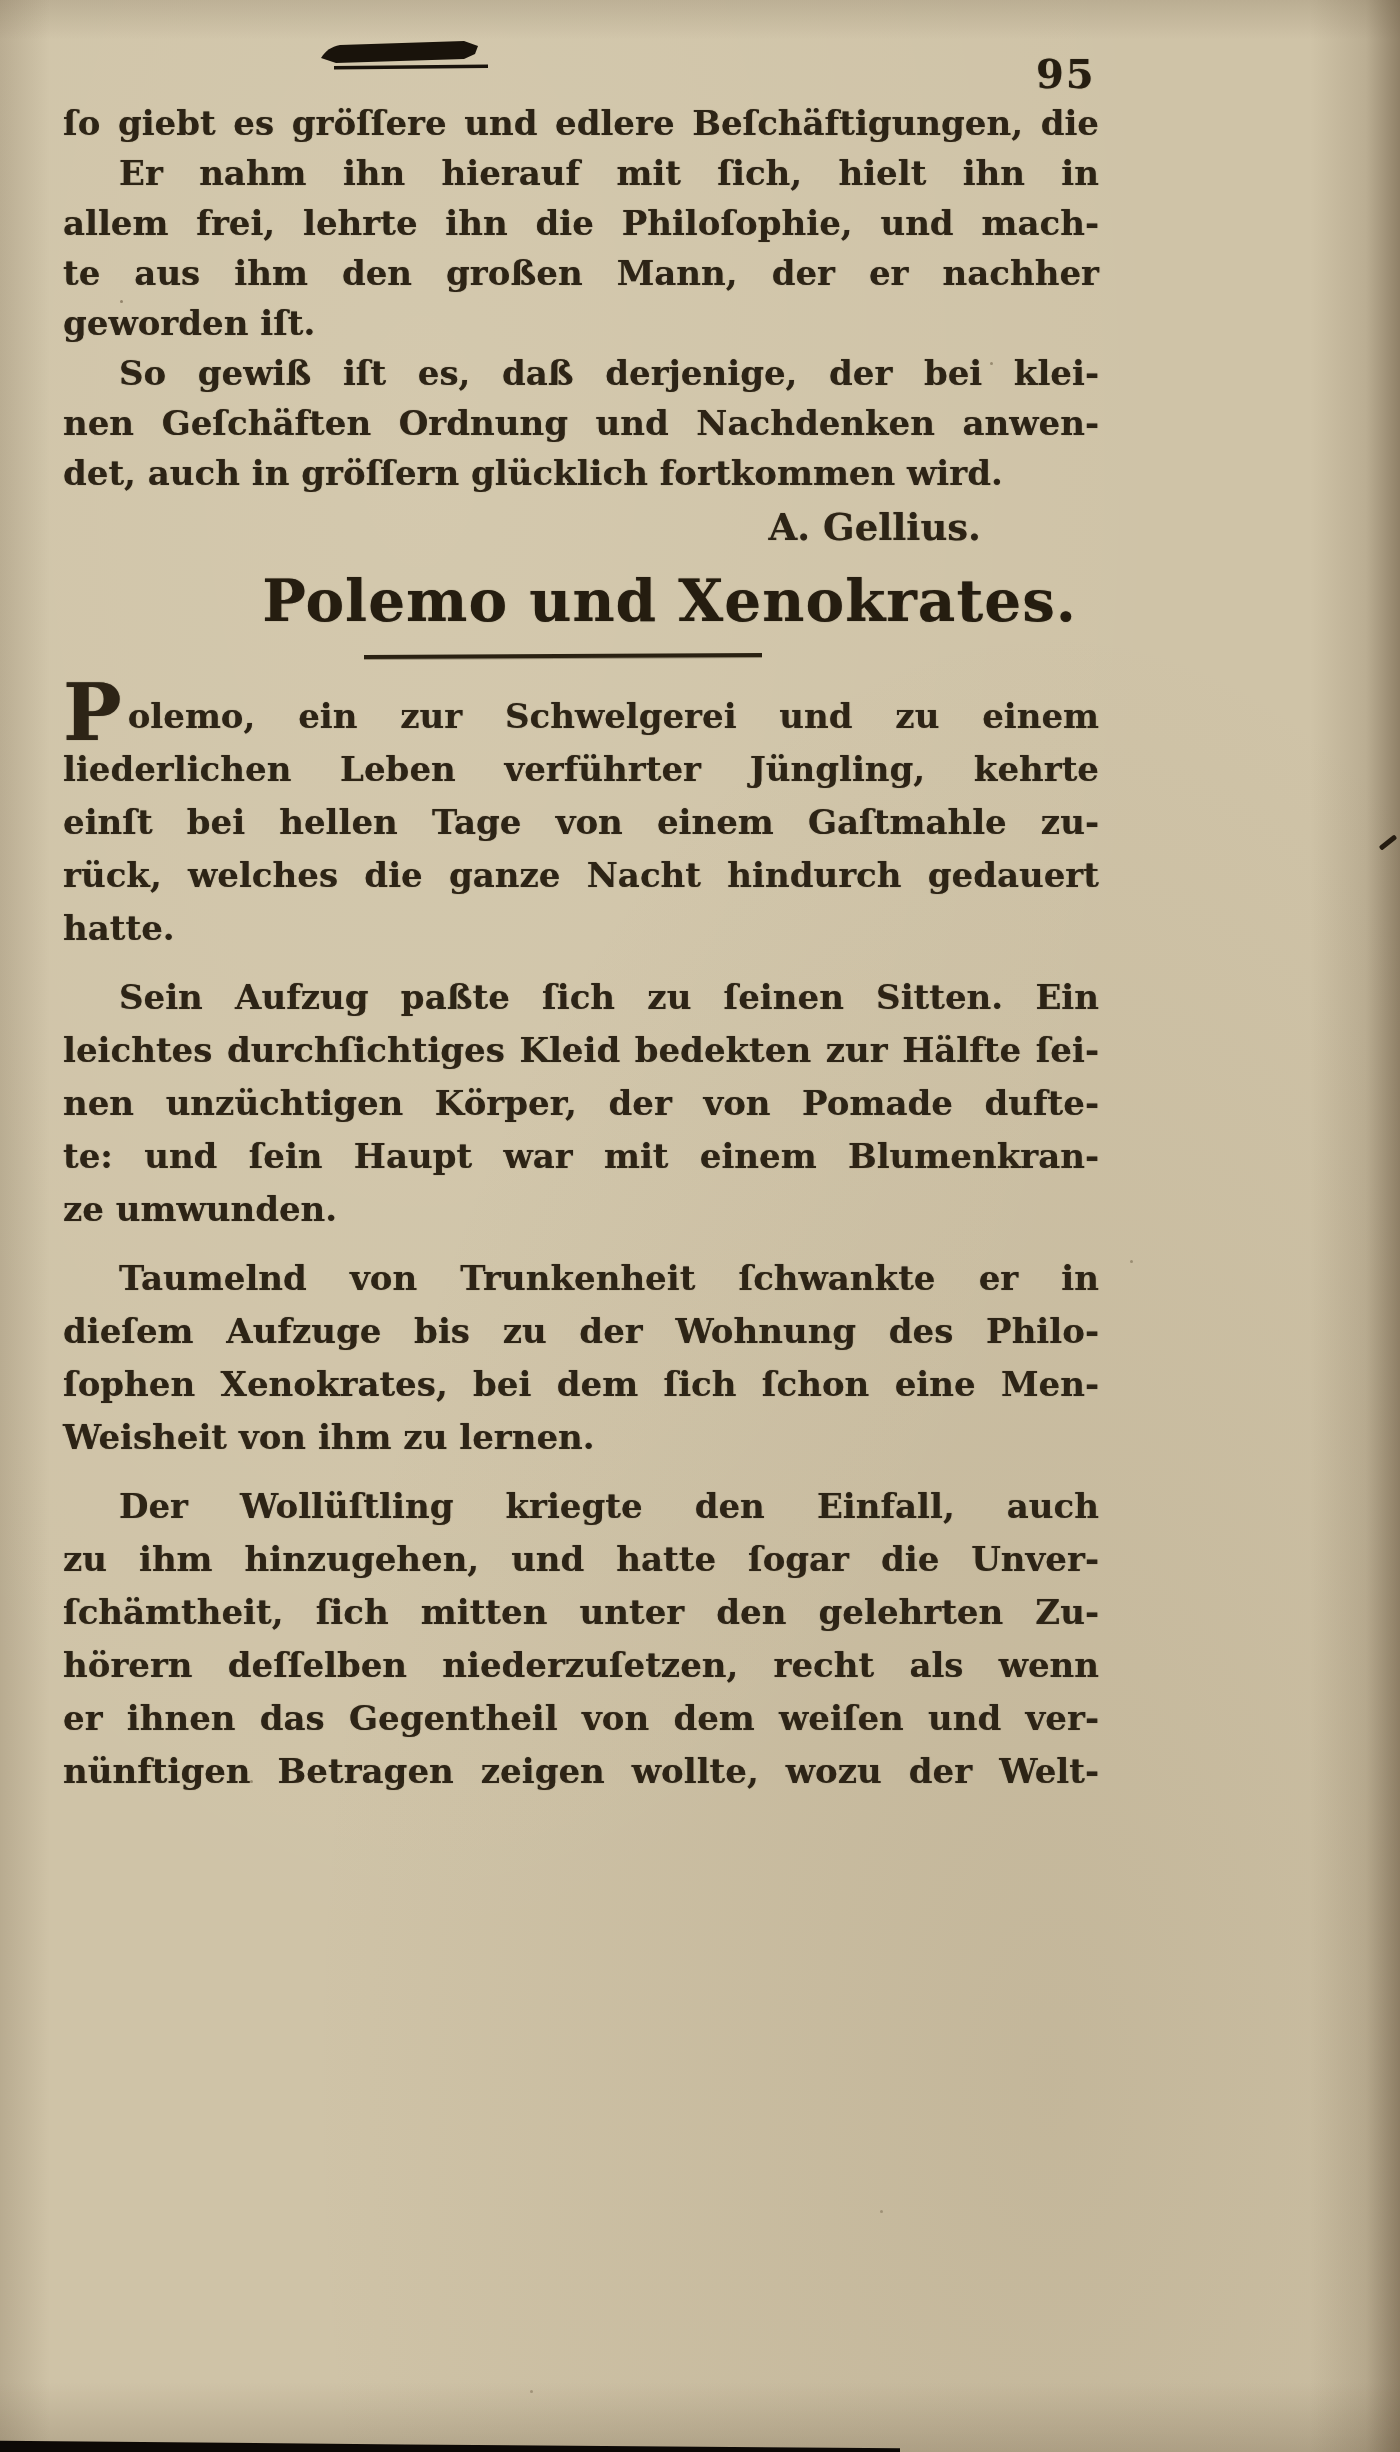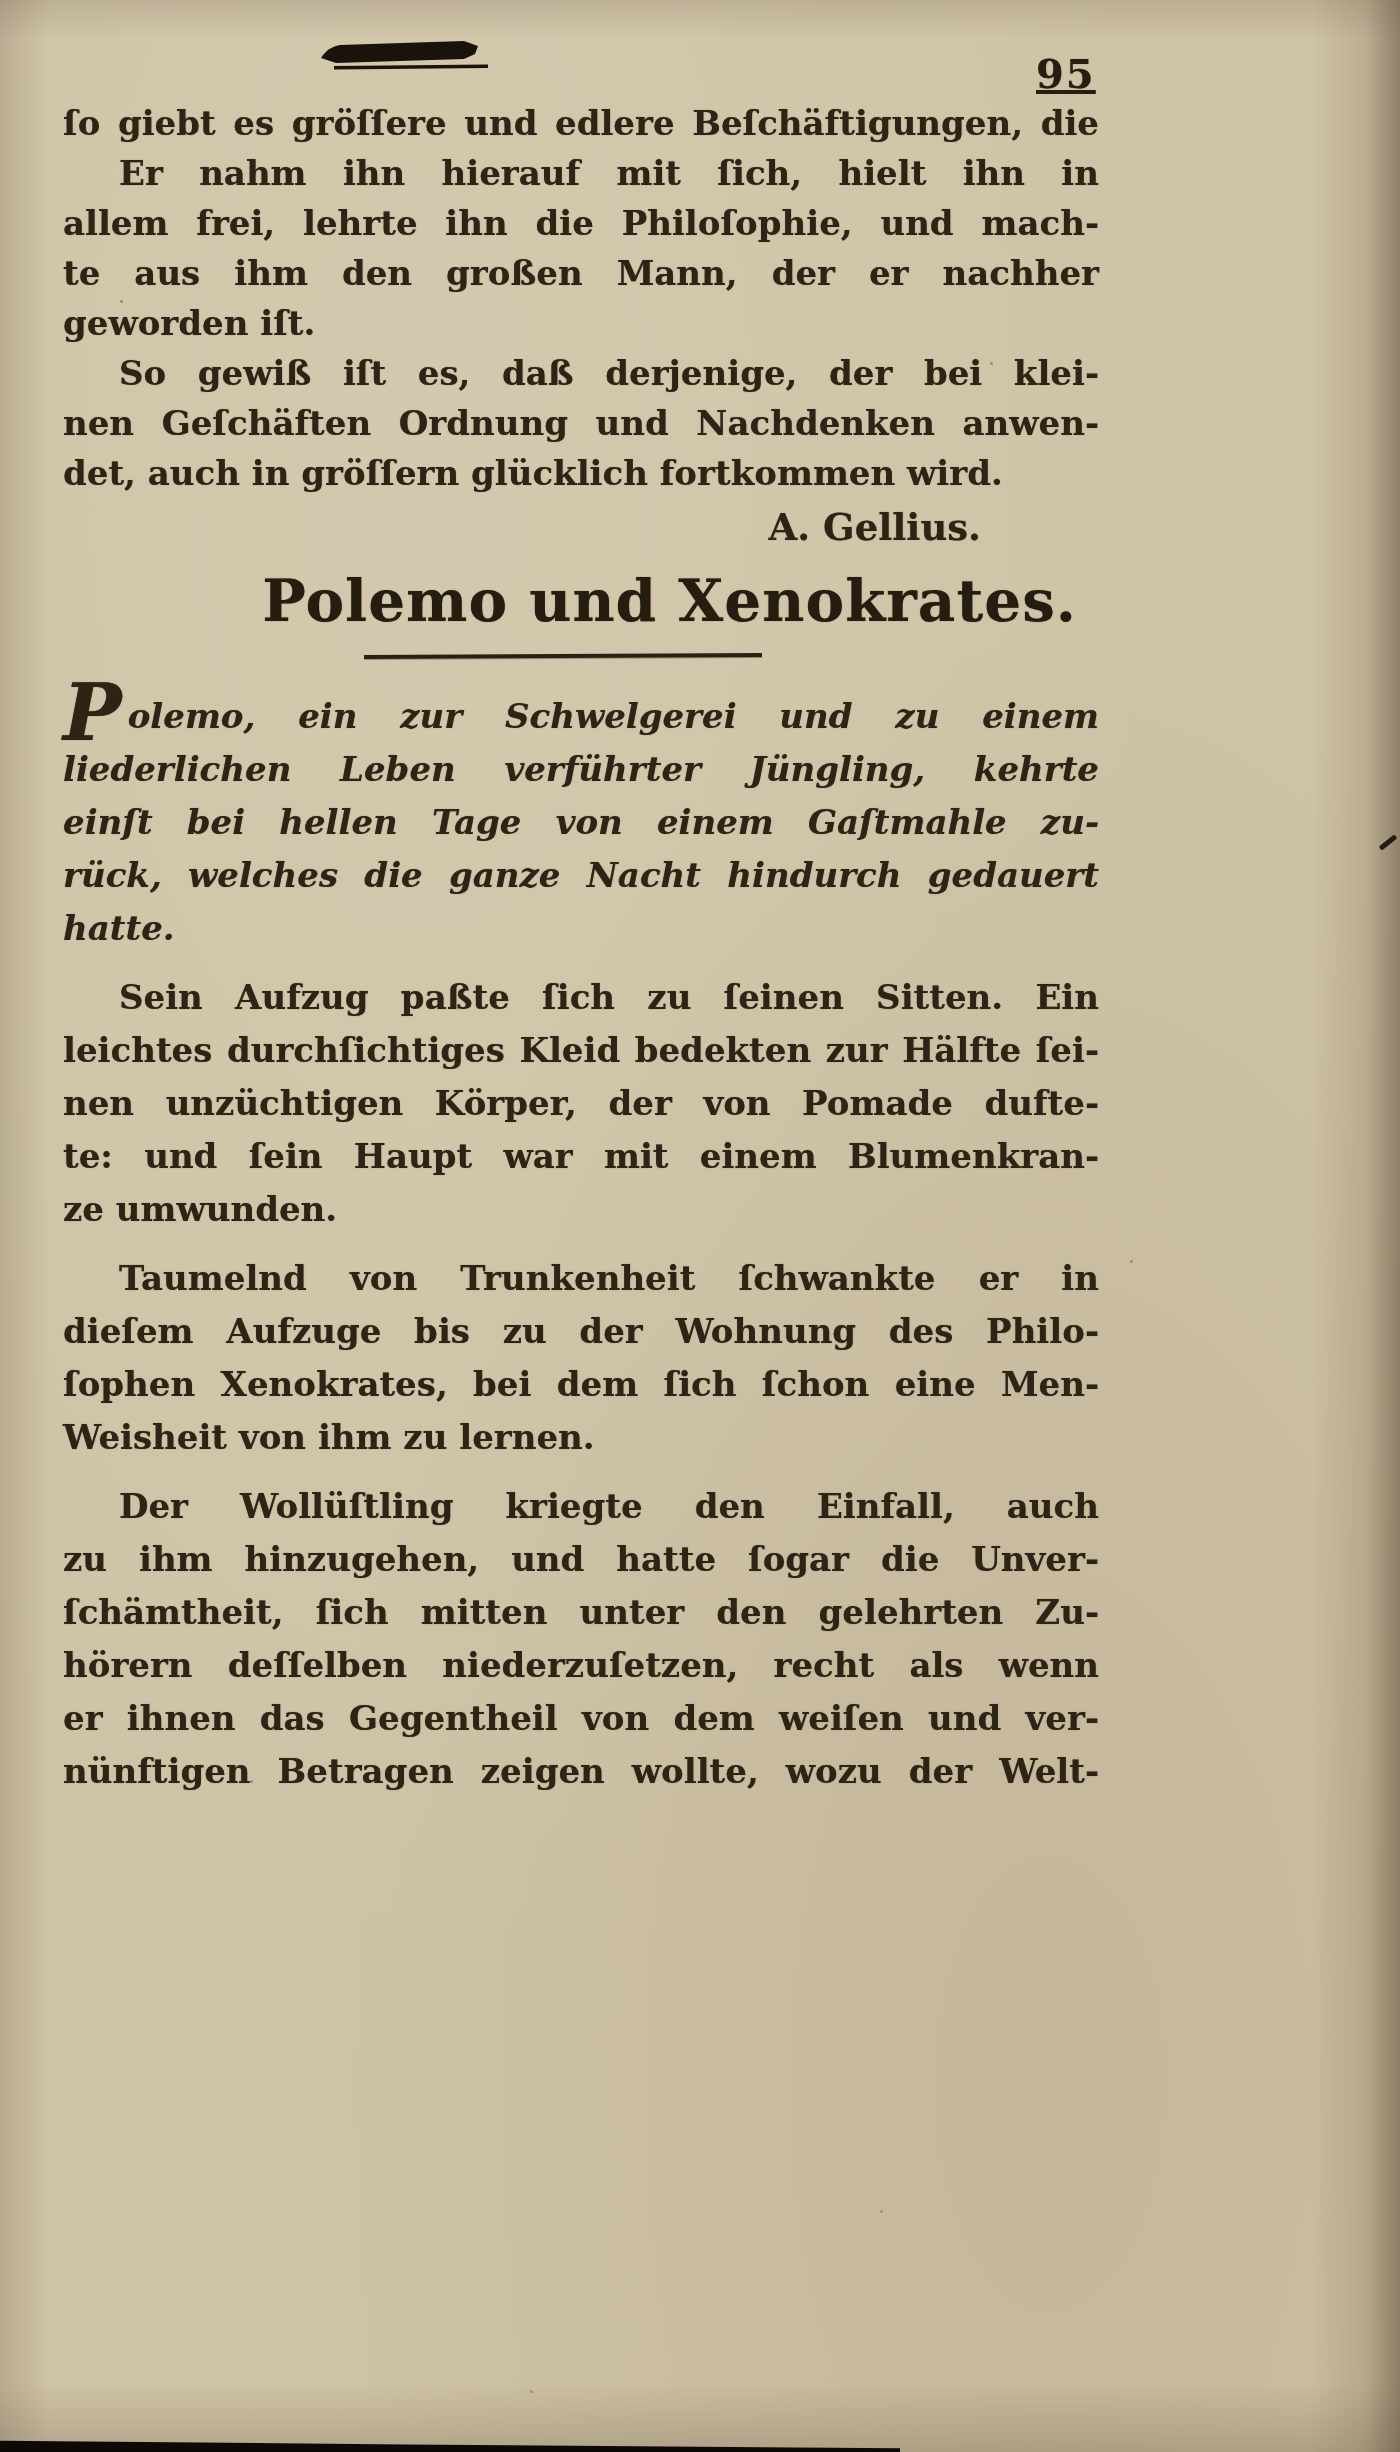--- a/index.html
+++ b/index.html
@@ -18,21 +18,21 @@
       #cfc3a7;
     color:#2d2416;
   }
 
   
   .ornament { position:absolute; left:318px; top:40px; width:180px; height:36px; }
 
   .page-number {
     position:absolute; left:1036px; top:50px;
     font-size:40px; font-weight:700; letter-spacing:2px;
-    color:#261e11; text-shadow:0 0 1px rgba(38,30,17,0.6);text-decoration:underline;
+    color:#261e11; text-shadow:0 0 1px rgba(38,30,17,0.6);
   }
 
   .textblock {
     position:absolute; left:63px; top:98px; width:1036px;
     font-size:34px; font-weight:700; line-height:50px;
     color:#2d2416;
   }
   .line {
     text-align:justify; text-align-last:justify; -moz-text-align-last:justify;
     text-shadow:0 0 1px rgba(45,36,22,0.55);
@@ -123,21 +123,21 @@
       <div class="line last">det, auch in gröſſern glücklich fortkommen wird.</div>
     </div>
 
     <div class="attribution">A. Gellius.</div>
 
     <div class="heading">Polemo und Xenokrates.</div>
     <div class="heading-rule"></div>
 
     <div class="story">
 
-      <div class="para" style="margin-top:0;font-style:italic;">
+      <div class="para" style="margin-top:0;">
         <div class="line"><span class="initial">P</span><span>olemo, ein zur Schwelgerei und zu einem</span></div>
         <div class="line">liederlichen Leben verführter Jüngling, kehrte</div>
         <div class="line">einſt bei hellen Tage von einem Gaſtmahle zu-</div>
         <div class="line">rück, welches die ganze Nacht hindurch gedauert</div>
         <div class="line last">hatte.</div>
       </div>
 
       <div class="para">
         <div class="line indent">Sein Aufzug paßte ſich zu ſeinen Sitten. Ein</div>
         <div class="line">leichtes durchſichtiges Kleid bedekten zur Hälfte ſei-</div>

